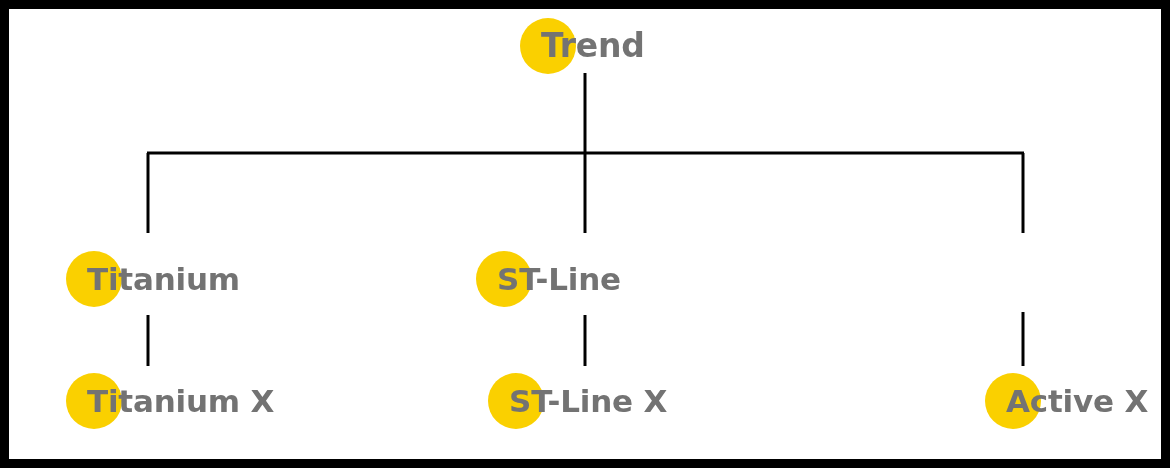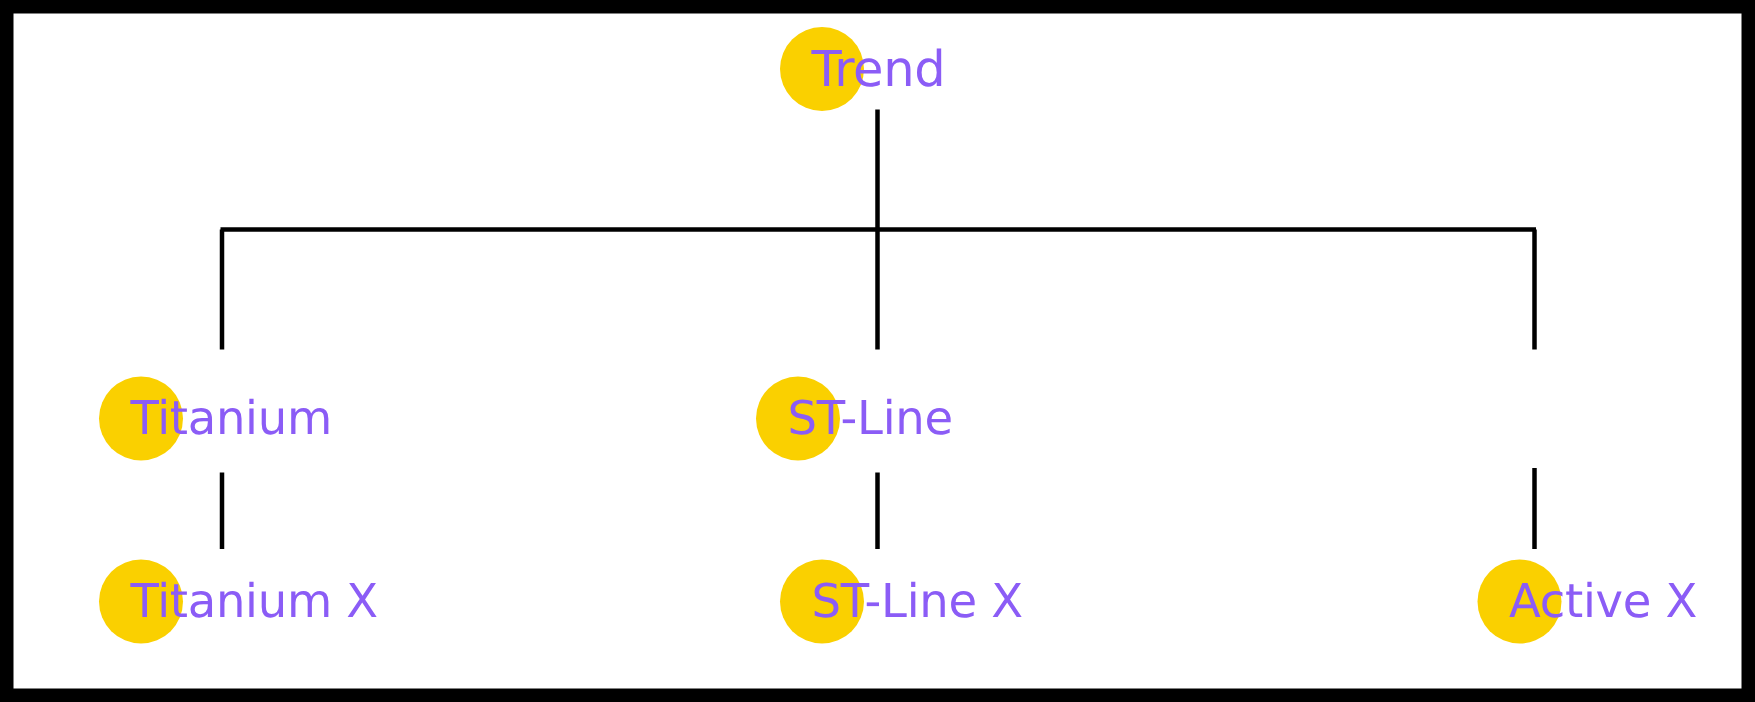--- a/index.html
+++ b/index.html
@@ -46,39 +46,39 @@
     top: 0;
     width: 56px;
     height: 56px;
     border-radius: 50%;
     background: #FAD000;
   }
   .node .node-label {
     position: relative;
     z-index: 2;
     padding-left: 21px;
-    color: #8b5cf6;
-    font-weight: 400;
+    color: #737373;
+    font-weight: 700;
     letter-spacing: -0.2px;
     line-height: 56px;
   }
   
   .node-root { left: 520px; top: 18px; }
   .node-root .node-label { font-size: 33px; }
   
   .node-mid { top: 251px; }
   .node-mid .node-label { font-size: 31px; }
   .node-titanium { left: 66px; }
-  .node-stline  { left: 504px; }
+  .node-stline  { left: 476px; }
   .node-active  { left: 934px; }
   
   .node-leaf { top: 373px; }
   .node-leaf .node-label { font-size: 31px; }
   .node-titanium-x { left: 66px; align-items: center; }
-  .node-stline-x   { left: 520px; }
+  .node-stline-x   { left: 488px; }
   .node-active-x   { left: 985px; }
 </style>
 </head>
 <body>
 
 <div id="canvas">
 
   <svg class="diagram-svg" viewBox="0 0 1170 468" xmlns="http://www.w3.org/2000/svg">
 
     <line x1="585" y1="73" x2="585" y2="233" stroke="#000000" stroke-width="3"></line>

